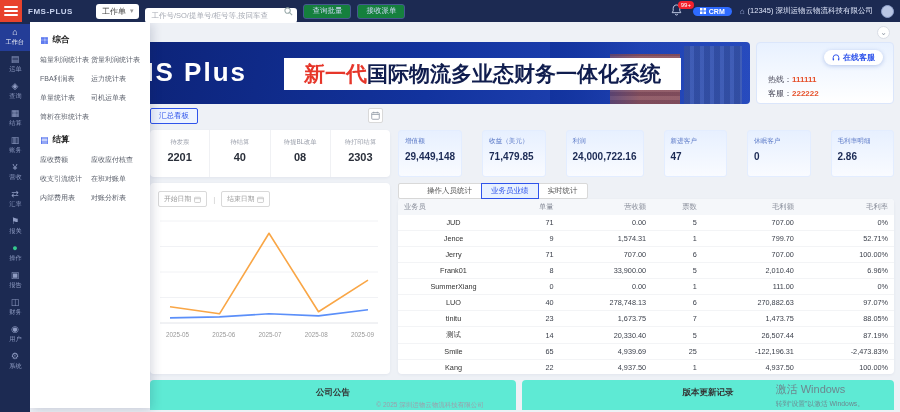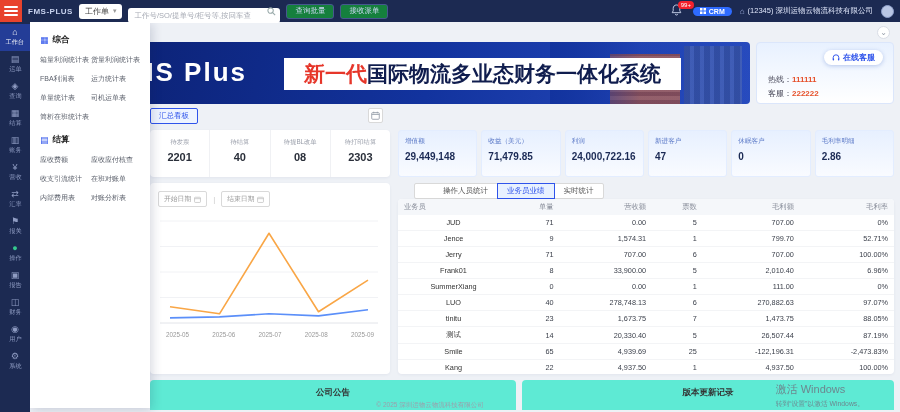--- a/index.html
+++ b/index.html
@@ -3,21 +3,21 @@
 <meta charset="utf-8">
 <style>
   * { margin:0; padding:0; box-sizing:border-box; }
   html,body { width:900px; height:412px; overflow:hidden; }
   body { position:relative; background:#eef1f6; font-family:"Liberation Sans","DejaVu Sans",sans-serif; color:#333; }
 
   
   .topbar { position:absolute; top:0; left:0; width:900px; height:22px; background:#1c2a52; display:flex; align-items:center; z-index:40; gap:6px; padding-right:6px; }
   .logo { width:22px; height:22px; background:#e8432d; display:flex; flex-direction:column; justify-content:center; gap:2px; padding:0 4px; flex:none; }
   .logo i { display:block; height:2px; background:#fff; border-radius:1px; }
-  .brand { font-size:8px; font-weight:bold; color:#c9d3ef; letter-spacing:.5px; margin-right:0; }
+  .brand { font-size:8px; font-weight:bold; color:#c9d3ef; letter-spacing:.5px; margin-right:17px; }
   .mod-select { height:15px; background:#fff; border-radius:3px; font-size:8px; color:#444; display:flex; align-items:center; gap:4px; padding:0 6px; cursor:pointer; }
   .mod-select .caret { color:#999; font-size:7px; }
   .search-wrap { position:relative; height:15px; width:152px; }
   .search-wrap input { width:100%; height:100%; border:none; border-radius:3px; font-size:7.5px; padding:0 16px 0 6px; color:#333; background:#fff; }
   .search-wrap input::placeholder { color:#a5a9b3; }
   .search-ic { position:absolute; right:4px; top:3px; }
   .tb-btn { height:15px; border:1px solid #46588f; background:#15803d; color:#cfdaf6; font-size:7.5px; border-radius:3px; padding:0 8px; cursor:pointer; }
   .tb-right { margin-left:auto; display:flex; align-items:center; gap:8px; }
   .bell-wrap { position:relative; width:14px; height:14px; }
   .badge { position:absolute; top:-3px; left:7px; background:#f5222d; color:#fff; font-size:6px; border-radius:6px; padding:0 3px; line-height:8px; white-space:nowrap; }
@@ -67,29 +67,29 @@
   .cal-btn { position:absolute; left:368px; top:108px; width:15px; height:15px; border:1px solid #d9d9d9; background:#fff; border-radius:2px; display:flex; align-items:center; justify-content:center; cursor:pointer; z-index:2; }
 
   
   .cards { position:absolute; left:150px; top:130px; width:240px; height:47px; background:#fff; border-radius:4px; display:flex; z-index:2; box-shadow:0 1px 3px rgba(30,50,100,.06); }
   .p-cell { flex:1; display:flex; flex-direction:column; align-items:center; padding-top:8px; cursor:pointer; }
   .p-cell + .p-cell { border-left:1px solid #f0f1f4; }
   .p-label { font-size:6.6px; color:#979ca8; white-space:nowrap; transform:scale(.95); }
   .p-value { font-size:11px; font-weight:bold; color:#2a2f3a; margin-top:4px; }
 
   
-  .kpis { position:absolute; left:398px; top:130px; width:496px; height:47px; display:grid; grid-template-columns:repeat(6,1fr); gap:4px; z-index:2; }
+  .kpis { position:absolute; left:398px; top:130px; width:496px; height:47px; display:grid; grid-template-columns:repeat(6,1fr); gap:20px; z-index:2; }
   .kpi { background:linear-gradient(180deg,#e7f0ff,#f9fbff); border:1px solid #e3edff; border-radius:3px; padding:6px 6px 0; }
   .kpi-label { font-size:6.6px; color:#5b79c7; white-space:nowrap; }
   .kpi-value { font-size:10px; font-weight:bold; color:#1b2a55; margin-top:5px; white-space:nowrap; }
 
   
   .tabs { position:absolute; left:398px; top:183px; display:flex; z-index:2; }
   .tab { font-size:7.5px; padding:2px 9px; border:1px solid #d9d9d9; background:#fff; color:#555; cursor:pointer; margin-left:-1px; }
-  .tab:first-child { border-radius:2px 0 0 2px; margin-left:16px;padding-left:28px; }
+  .tab:first-child { border-radius:2px 0 0 2px; margin-left:0;padding-left:28px; }
   .tab:last-child { border-radius:0 2px 2px 0;text-align:right; }
   .tab.active { color:#2f54eb; border-color:#2f54eb; background:#e8f1ff; position:relative; z-index:1; }
 
   
   .table-card { position:absolute; left:398px; top:199px; width:496px; height:175px; background:#fff; border-radius:4px; overflow:hidden; z-index:2; box-shadow:0 1px 3px rgba(30,50,100,.06); }
   table { width:100%; border-collapse:collapse; font-size:7.3px; }
   th { background:#f5f7fa; color:#8a8f9b; font-weight:normal; padding:3px 6px; text-align:right; white-space:nowrap; cursor:pointer; }
   th:first-child { text-align:left; }
   td { padding:3px 6px; border-bottom:1px solid #f3f4f6; text-align:right; color:#3a3f4a; white-space:nowrap; }
   td.name { text-align:center; color:#333; }

